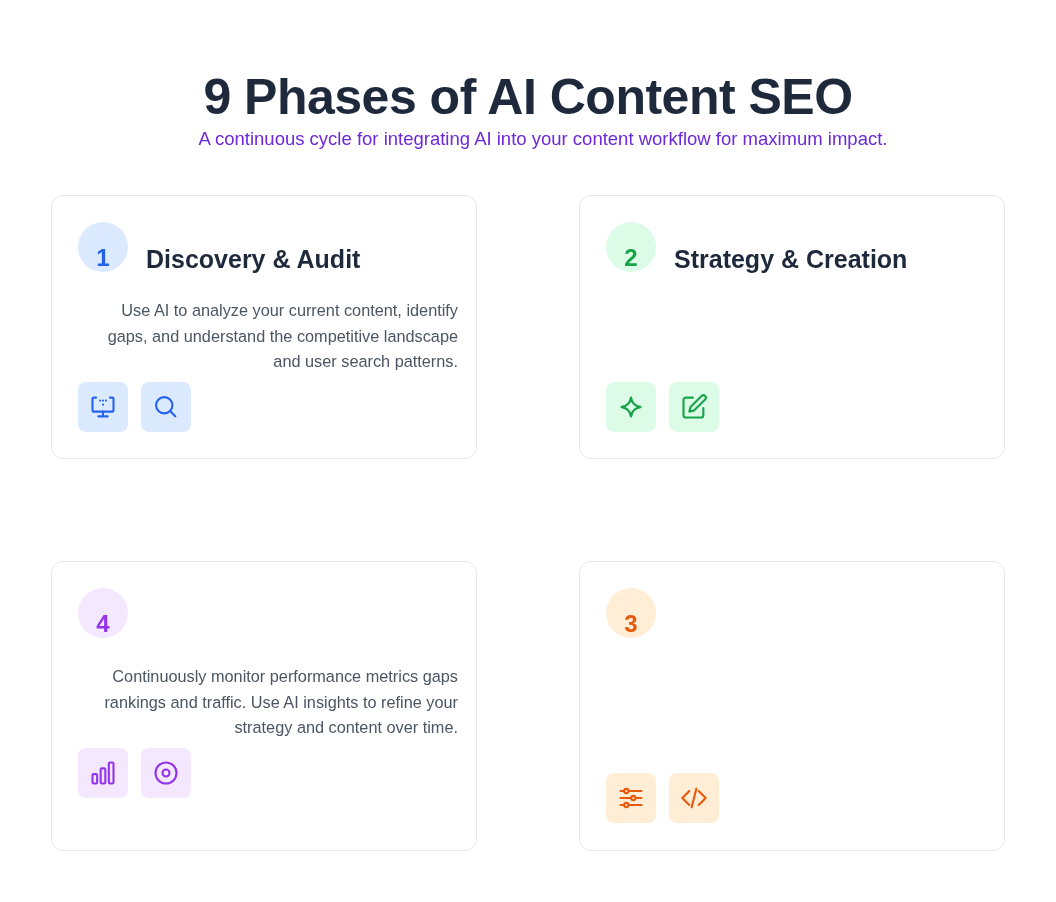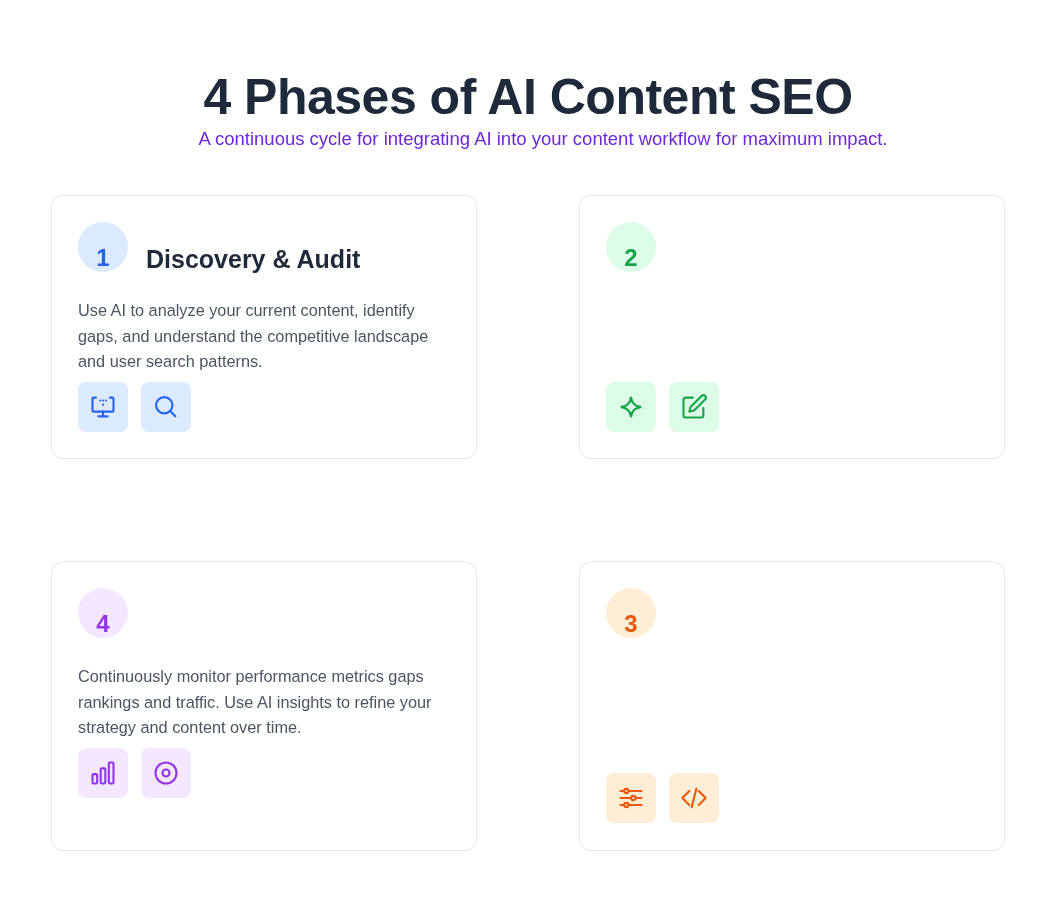--- a/index.html
+++ b/index.html
@@ -74,20 +74,21 @@
       line-height: 30px;
     }
     .desc {
       position: absolute;
       left: 26px;
       top: 102px;
       width: 380px;
       font-size: 16.3px;
       line-height: 25.5px;
       color: #4b5563;
+      text-align: right;
     }
     .icons {
       position: absolute;
       left: 26px;
       display: flex;
       gap: 13px;
     }
     .c1 .icons, .c2 .icons, .c4 .icons { top: 186px; }
     .c3 .icons { top: 211px; }
     .icon-box {
@@ -112,21 +113,21 @@
     .purple svg { stroke: #9333ea; }
     .orange .num, .orange .icon-box { background: #ffedd5; }
     .orange .num { color: #ea580c; }
     .orange svg { stroke: #ea580c; }
   </style>
 </head>
 <body>
 
 <div class="page">
 
-  <h1 class="title">4 Phases of AI Content SEO</h1>
+  <h1 class="title">9 Phases of AI Content SEO</h1>
   <p class="subtitle">A continuous cycle for integrating AI into your content workflow for maximum impact.</p>
 
   <div class="card c1 blue">
     <div class="num">1</div>
     <div class="card-title">Discovery &amp; Audit</div>
     <div class="desc">Use AI to analyze your current content, identify gaps, and understand the competitive landscape and user search patterns.</div>
     <div class="icons">
       <div class="icon-box">
         <svg viewBox="0 0 24 24" fill="none" stroke-width="1.8" stroke-linecap="round" stroke-linejoin="round">
           <path d="M6 4H4a1 1 0 0 0-1 1v10a1 1 0 0 0 1 1h16a1 1 0 0 0 1-1V5a1 1 0 0 0-1-1h-2"></path>
@@ -138,20 +139,21 @@
         <svg viewBox="0 0 24 24" fill="none" stroke-width="1.8" stroke-linecap="round" stroke-linejoin="round">
           <circle cx="10.5" cy="10.5" r="7"></circle>
           <path d="M20 20l-4.5-4.5"></path>
         </svg>
       </div>
     </div>
   </div>
 
   <div class="card c2 green">
     <div class="num">2</div>
+    <div class="card-title">Strategy &amp; Creation</div>
     <div class="icons">
       <div class="icon-box">
         <svg viewBox="0 0 24 24" fill="none" stroke-width="2" stroke-linecap="round" stroke-linejoin="round">
           <path d="M12 4c.6 4.2 3.8 7.4 8 8-4.2.6-7.4 3.8-8 8-.6-4.2-3.8-7.4-8-8 4.2-.6 7.4-3.8 8-8z"></path>
         </svg>
       </div>
       <div class="icon-box">
         <svg viewBox="0 0 24 24" fill="none" stroke-width="1.8" stroke-linecap="round" stroke-linejoin="round">
           <path d="M11 4H5a2 2 0 0 0-2 2v13a2 2 0 0 0 2 2h13a2 2 0 0 0 2-2v-6"></path>
           <path d="M18.5 2.5a2.1 2.1 0 0 1 3 3L12 15l-4 1 1-4 9.5-9.5z"></path>

